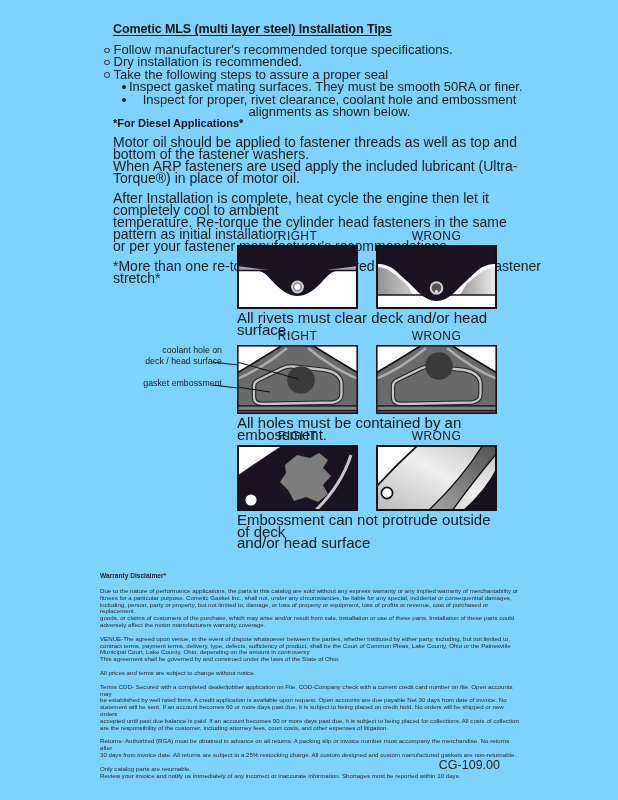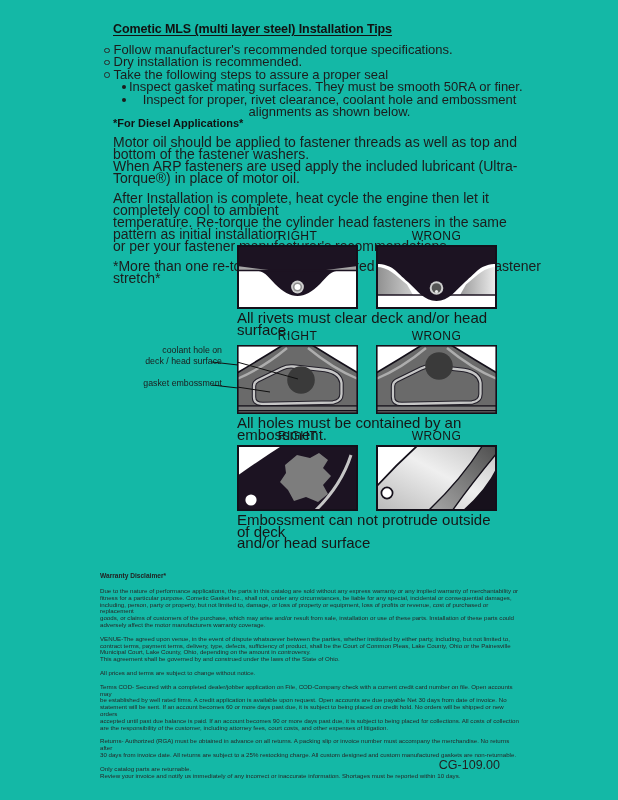--- a/index.html
+++ b/index.html
@@ -1,17 +1,17 @@
 <!DOCTYPE html>
 <html><head>
 <meta charset="utf-8">
 <style>
   html,body{margin:0;padding:0;background:#ffffff;}
   .page{
-    position:relative;width:618px;height:800px;background:#14b8a6;overflow:hidden;
+    position:relative;width:618px;height:800px;background:#7dd3fc;overflow:hidden;
     font-family:"Liberation Sans","DejaVu Sans",sans-serif;color:#1c1c1c;
   }
   
   .tips{position:absolute;left:100px;top:22px;width:430px;}
   .title{
     font-size:12.5px;font-weight:bold;letter-spacing:-0.1px;color:#111;
     text-decoration:underline;text-underline-offset:2px;margin:0 0 8px 13px;
   }
   .bullet-row{display:flex;align-items:flex-start;font-size:13px;line-height:12.4px;color:#1c1c1c;}
   .o-marker{flex:0 0 auto;width:3.5px;height:3.5px;border:1px solid #2a2a2a;border-radius:50%;margin:3.5px 4px 0 4px;}

